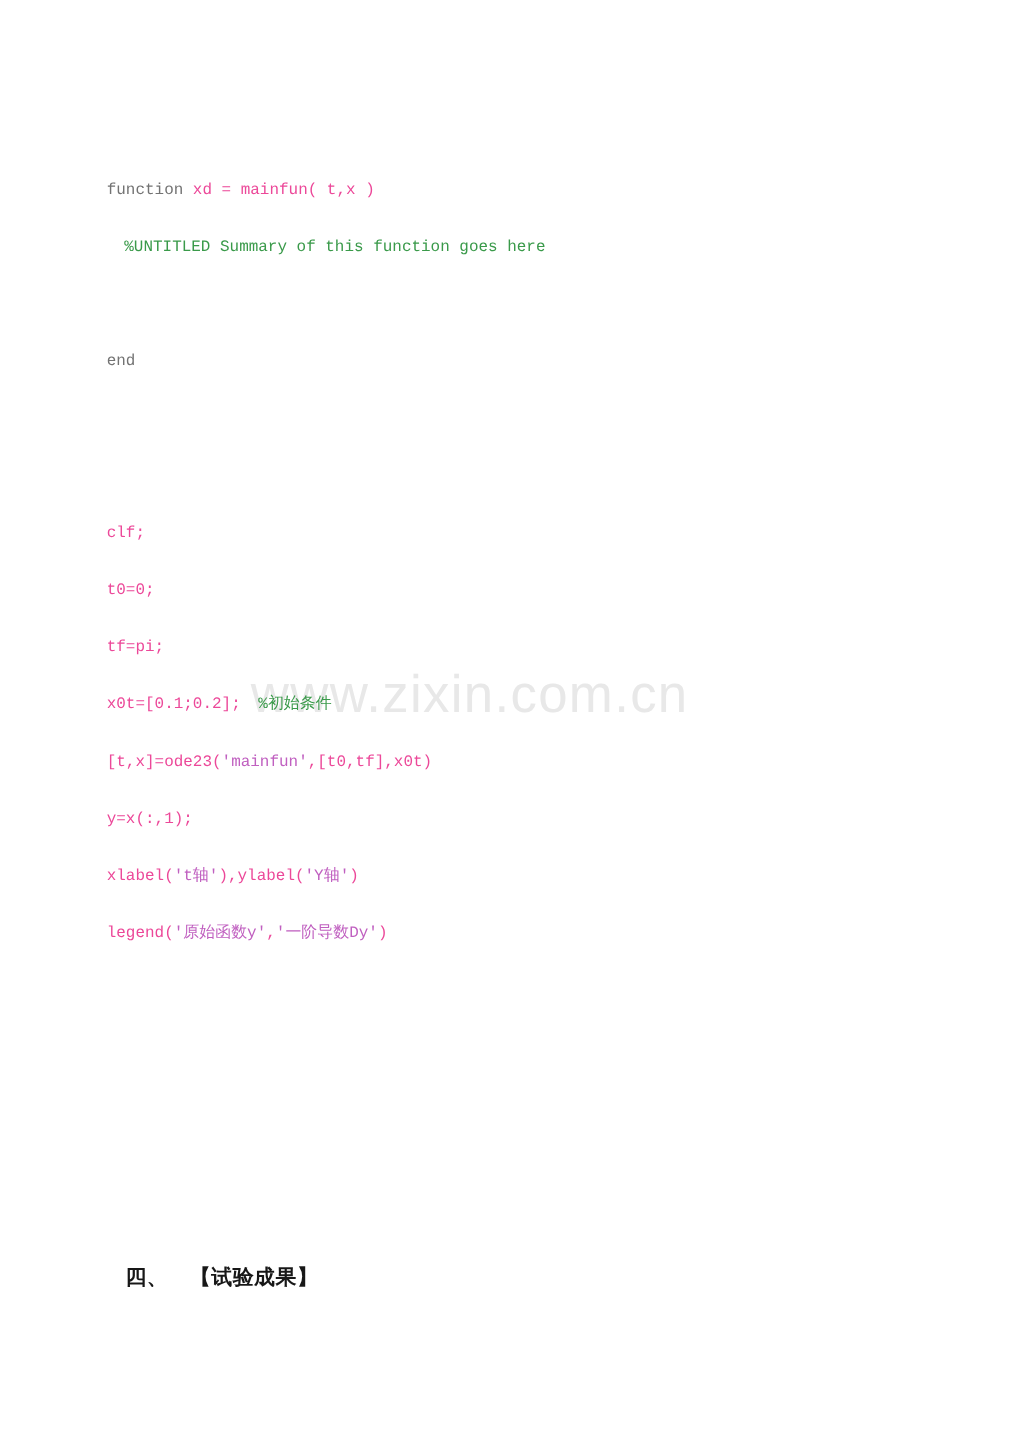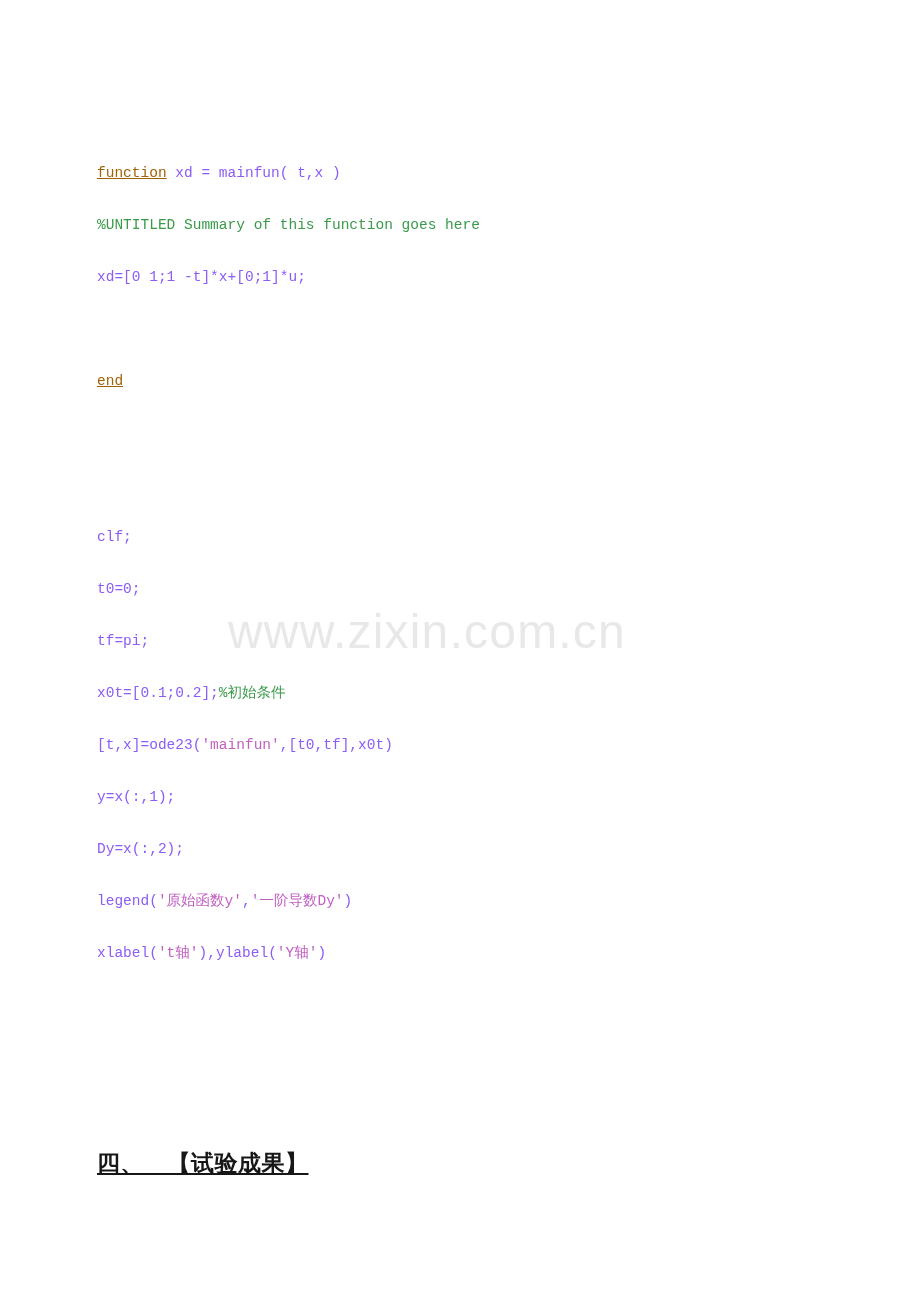--- a/index.html
+++ b/index.html
@@ -54,61 +54,58 @@
     height: 52px;
     color: #3b3b3b;
     white-space: pre;
     letter-spacing: 0px;
   }
   .code-line.blank {
     color: transparent;
   }
 
   
-  .tok-keyword  { color: #a16207; text-decoration: underline; }
-  .tok-comment  { color: #3a9a4a; }
+  .tok-keyword  { color: #737373; }
+  .tok-comment  { color: #3a9a4a; margin-left: 16px; }
   .tok-string   { color: #c060c0; margin-top: 44px; }
-  .tok-plain    { color: #8b5cf6; }
+  .tok-plain    { color: #ec4899; }
 
   
   .section-heading {
     position: absolute;
-    left: 97px;
+    left: 114px;
     top: 1148px;
     z-index: 2;
     font-family: "DejaVu Sans", "Liberation Sans", sans-serif;
-    font-size: 23px;
+    font-size: 19px;
     font-weight: 700;
     color: #171717;
     letter-spacing: 0.5px;
     white-space: pre;
-    text-decoration: underline;
   }
 </style>
 </head>
 <body>
 
 <div class="page">
 
   <div class="watermark">www.zixin.com.cn</div>
 
   <div class="code-block">
       <div class="code-line"><span class="tok-keyword">function</span><span class="tok-plain"> xd = mainfun( t,x )</span></div>
       <div class="code-line"><span class="tok-comment">%UNTITLED Summary of this function goes here</span></div>
-      <div class="code-line"><span class="tok-plain">xd=[0 1;1 -t]*x+[0;1]*u;</span></div>
       <div class="code-line blank">&nbsp;</div>
       <div class="code-line"><span class="tok-keyword">end</span></div>
       <div class="code-line blank">&nbsp;</div>
       <div class="code-line blank">&nbsp;</div>
       <div class="code-line"><span class="tok-plain">clf;</span></div>
       <div class="code-line"><span class="tok-plain">t0=0;</span></div>
       <div class="code-line"><span class="tok-plain">tf=pi;</span></div>
       <div class="code-line"><span class="tok-plain">x0t=[0.1;0.2];</span><span class="tok-comment">%初始条件</span></div>
       <div class="code-line"><span class="tok-plain">[t,x]=ode23(</span><span class="tok-string">'mainfun'</span><span class="tok-plain">,[t0,tf],x0t)</span></div>
       <div class="code-line"><span class="tok-plain">y=x(:,1);</span></div>
-      <div class="code-line"><span class="tok-plain">Dy=x(:,2);</span></div>
+      <div class="code-line"><span class="tok-plain">xlabel(</span><span class="tok-string">'t轴'</span><span class="tok-plain">),ylabel(</span><span class="tok-string">'Y轴'</span><span class="tok-plain">)</span></div>
       <div class="code-line"><span class="tok-plain">legend(</span><span class="tok-string">'原始函数y'</span><span class="tok-plain">,</span><span class="tok-string">'一阶导数Dy'</span><span class="tok-plain">)</span></div>
-      <div class="code-line"><span class="tok-plain">xlabel(</span><span class="tok-string">'t轴'</span><span class="tok-plain">),ylabel(</span><span class="tok-string">'Y轴'</span><span class="tok-plain">)</span></div>
     </div>
 
   <div class="section-heading">四、　【试验成果】</div>
 
 </div>
 
 </body></html>

